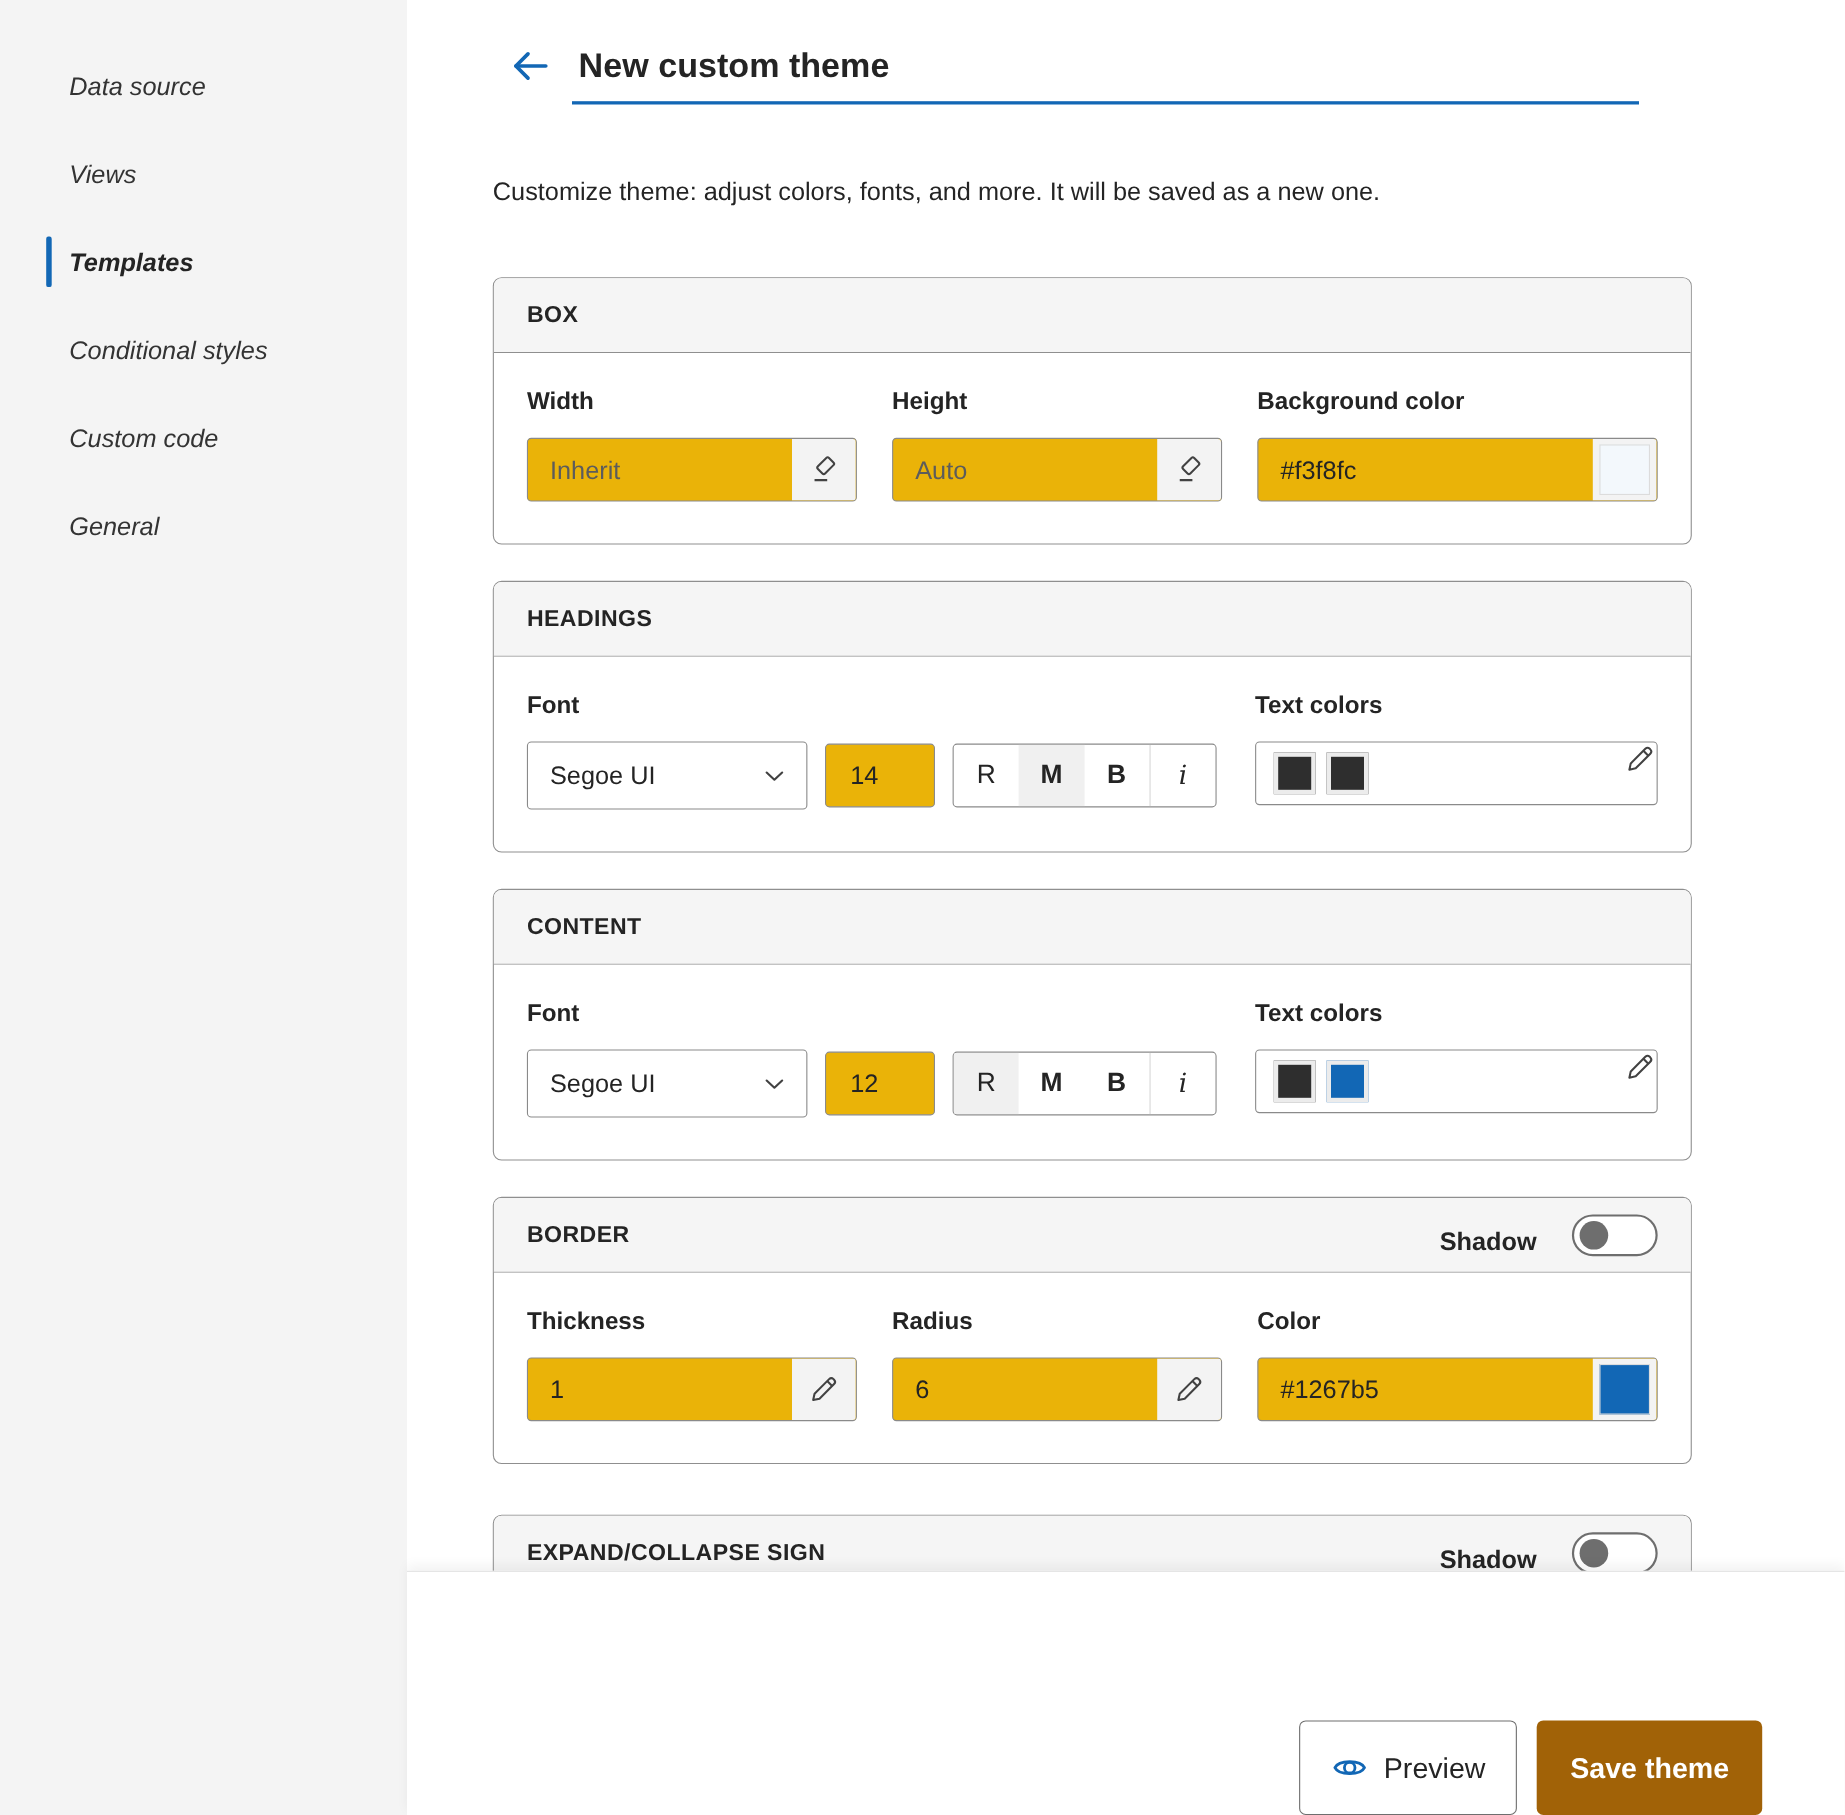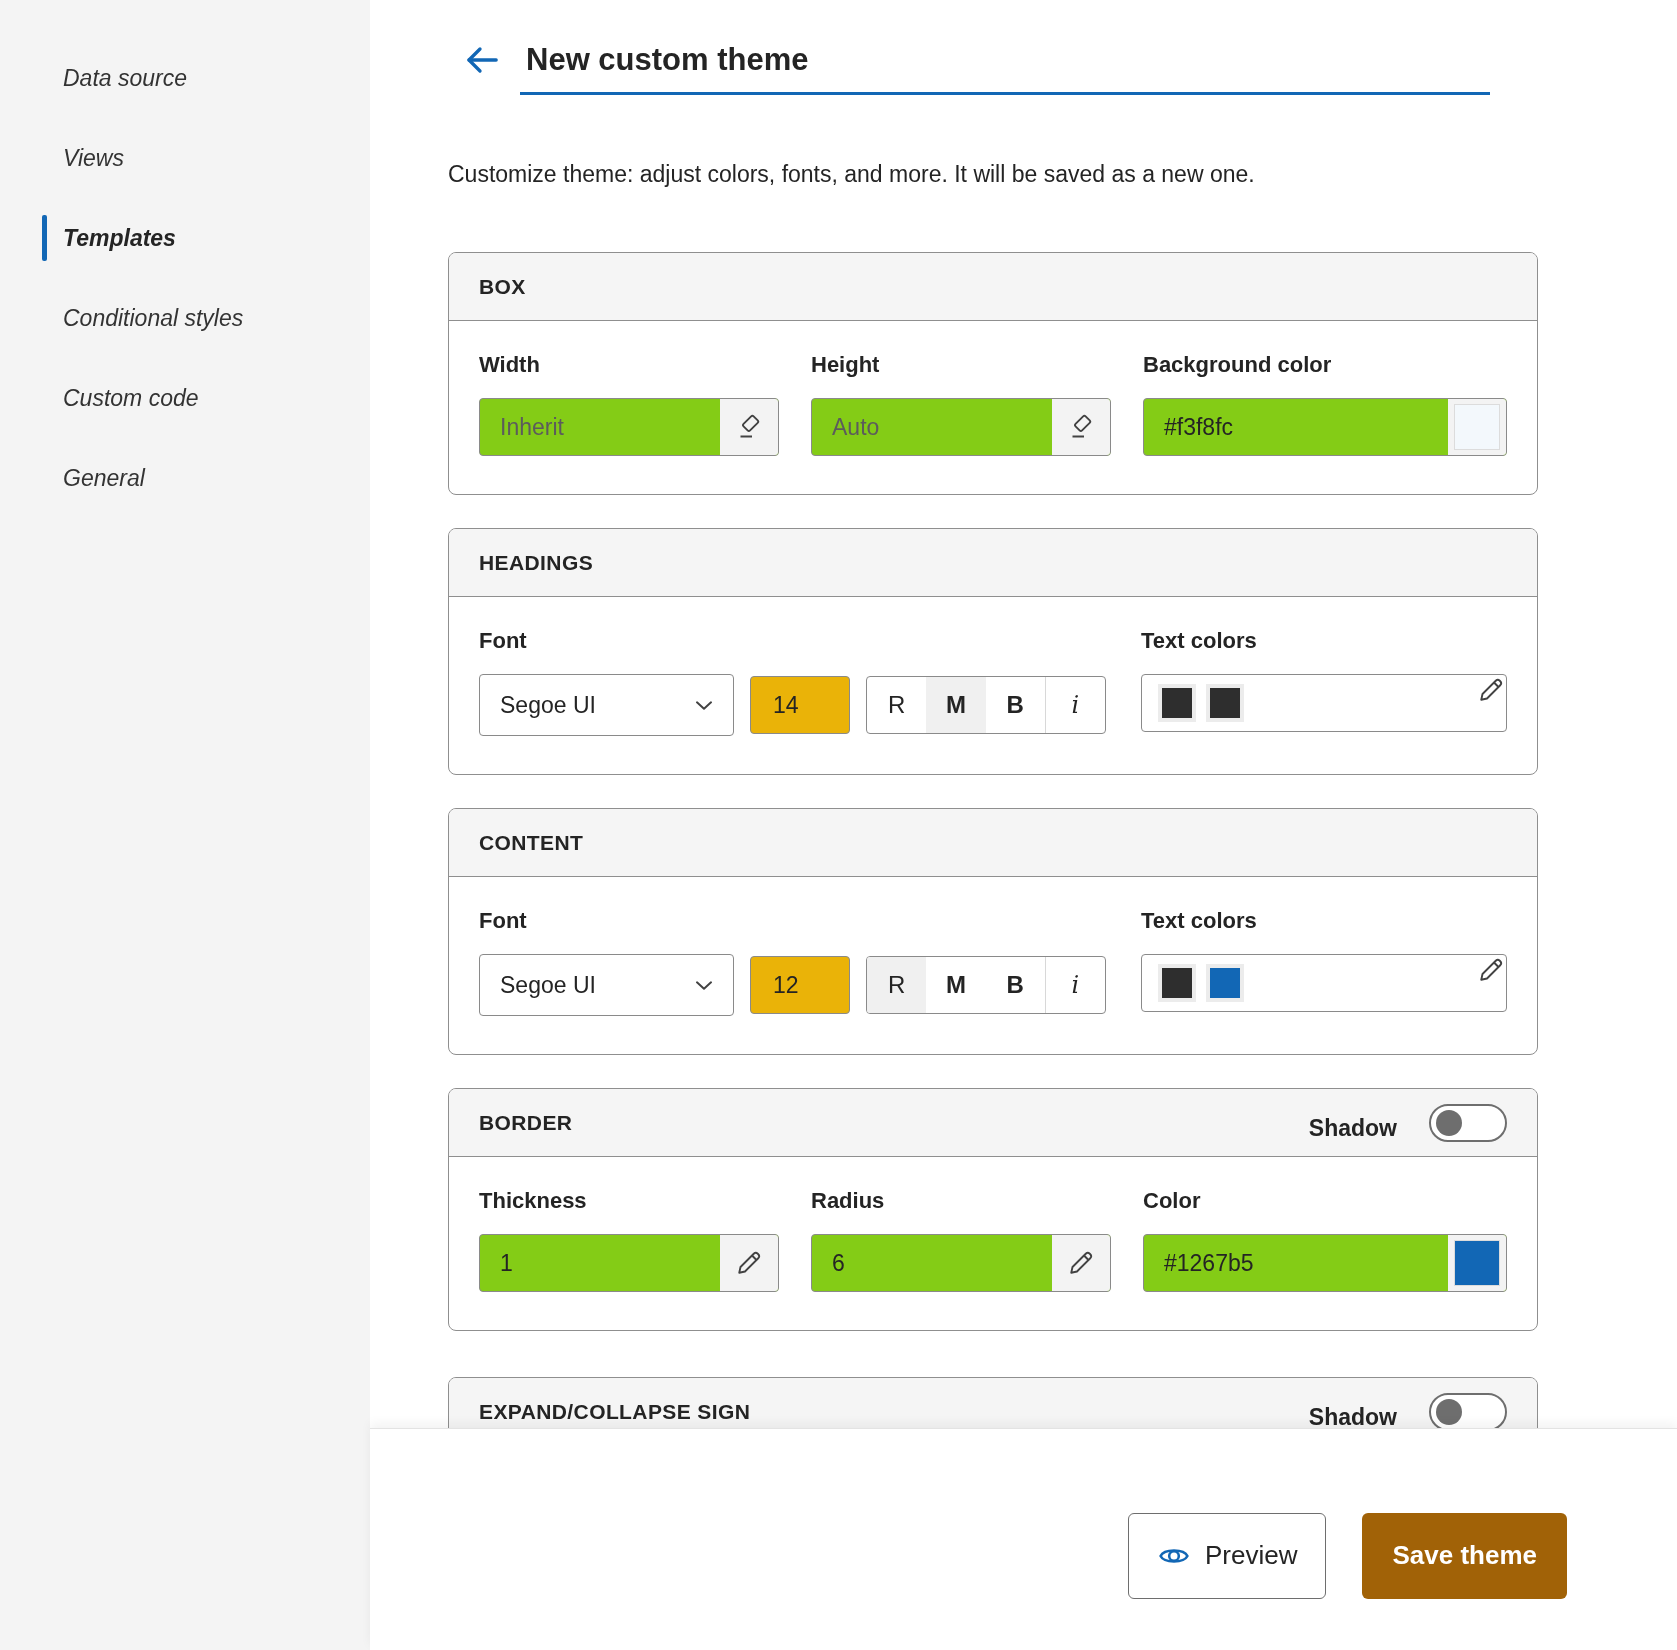--- a/index.html
+++ b/index.html
@@ -29,21 +29,21 @@
   .card { border:1.5px solid #8f8f8f; border-radius:8px; margin-bottom:33px; background:#fff; }
   .card-header { height:68px; background:#f5f5f5; border-bottom:1.5px solid #8f8f8f; border-radius:7px 7px 0 0; display:flex; align-items:center; justify-content:space-between; padding:0 30px; }
   .card-title { font-size:21px; font-weight:600; letter-spacing:0.4px; color:#242424; }
   .card-body { padding:30px 30px 38px; display:flex; gap:32px; }
 
   .field { display:flex; flex-direction:column; }
   .field-label { font-size:22px; font-weight:600; color:#242424; margin-bottom:20px; line-height:27px; }
   .w300 { width:300px; }
   .grow { flex:1; }
 
-  .input { height:58px; border:1.5px solid #8a8a8a; border-radius:4px; display:flex; align-items:stretch; overflow:hidden; background:#84cc16; cursor:text; }
+  .input { height:58px; border:1.5px solid #8a8a8a; border-radius:4px; display:flex; align-items:stretch; overflow:hidden; background:#eab308; cursor:text; }
   .input .value { flex:1; display:flex; align-items:center; padding:0 20px; font-size:23px; color:#242424; white-space:nowrap; }
   .input .value.muted { color:#5c5c5c; }
   .input .suffix { width:58px; background:#f3f3f3; display:flex; align-items:center; justify-content:center; cursor:pointer; flex:none; }
   .suffix .mini-swatch { width:46px; height:46px; border:1px solid #dcdcdc; }
 
   
   .font-row { display:flex; align-items:center; gap:16px; }
   .select { width:255px; height:62px; border:1.5px solid #8a8a8a; border-radius:4px; display:flex; align-items:center; justify-content:space-between; padding:0 16px 0 20px; font-size:23px; cursor:pointer; background:#fff; }
   .size-input { width:100px; height:58px; border:1.5px solid #8a8a8a; border-radius:4px; display:flex; align-items:center; padding-left:22px; font-size:23px; background:#eab308; cursor:text; }
   .segmented { width:240px; height:58px; border:1.5px solid #8a8a8a; border-radius:4px; display:flex; overflow:hidden; background:#fff; }
@@ -58,21 +58,21 @@
   .swatch-strip { flex:1; display:flex; align-items:center; gap:10px; padding-left:16px; }
   .swatch { width:38px; height:38px; border:4px solid #ececec; }
 
   
   .shadow-group { display:flex; align-items:flex-end; gap:32px; }
   .shadow-label { font-size:23px; font-weight:600; color:#242424; }
   .toggle { width:78px; height:38px; border:2px solid #6e6e6e; border-radius:20px; position:relative; background:#fff; cursor:pointer; flex:none; }
   .toggle .knob { position:absolute; left:5px; top:4px; width:26px; height:26px; border-radius:50%; background:#6e6e6e; }
 
   
-  .footer { position:absolute; left:370px; right:0; bottom:0; height:222px; background:#fff; border-top:1px solid #e3e3e3; box-shadow:0 -5px 10px rgba(0,0,0,0.05); z-index:10; display:flex; justify-content:flex-end; align-items:center; gap:36px; padding:32px 110px 0 0; }
+  .footer { position:absolute; left:370px; right:0; bottom:0; height:222px; background:#fff; border-top:1px solid #e3e3e3; box-shadow:0 -5px 10px rgba(0,0,0,0.05); z-index:10; display:flex; justify-content:flex-end; align-items:flex-end; gap:18px; padding:32px 75px 0 0; }
   .btn { height:86px; border-radius:6px; font-size:26px; display:flex; align-items:center; justify-content:center; cursor:pointer; font-family:"Liberation Sans", sans-serif; }
   .btn-preview { min-width:194px; background:#fff; border:1.5px solid #6e6e6e; color:#242424; gap:14px; padding:0 28px; }
   .btn-save { min-width:190px; background:#a16207; border:none; color:#fff; font-weight:600; padding:0 30px; }
 </style>
 </head>
 <body>
 
 <aside class="sidebar">
   <ul class="nav">
     <li class="nav-item">

